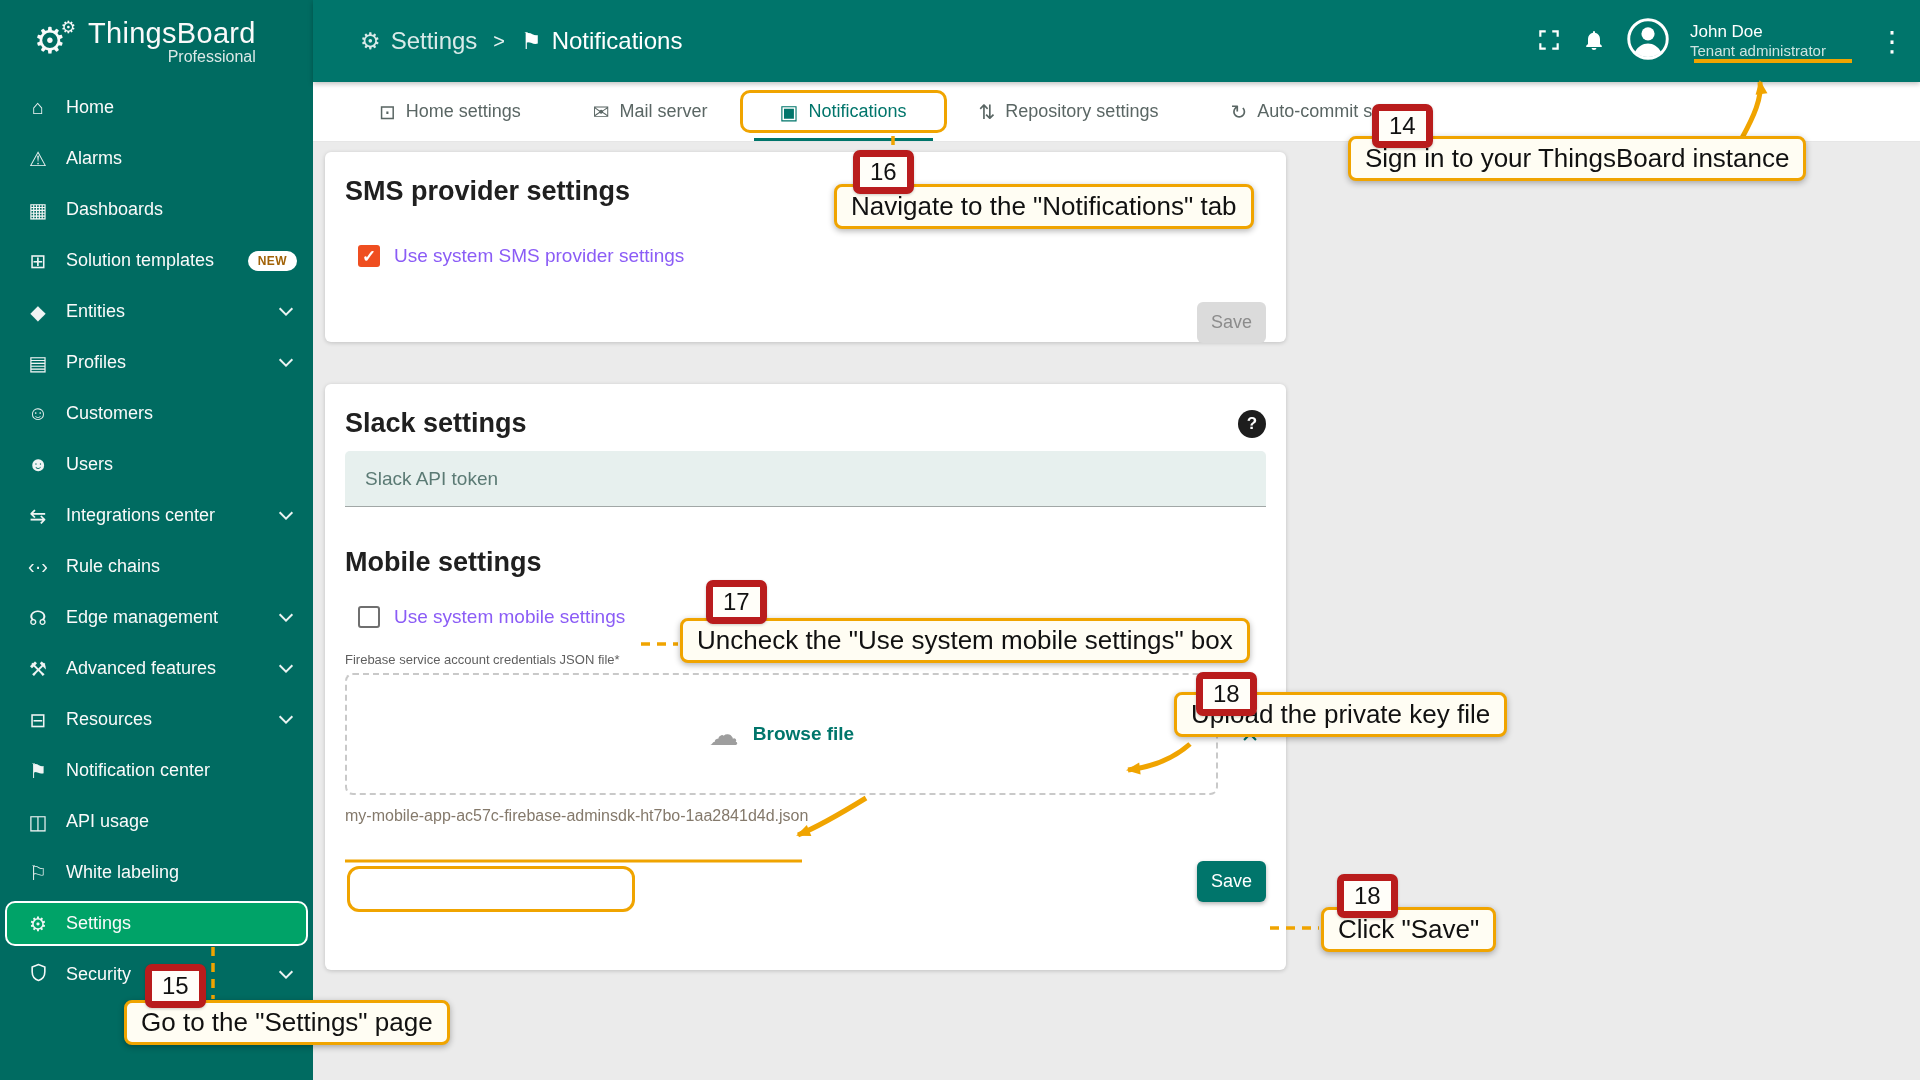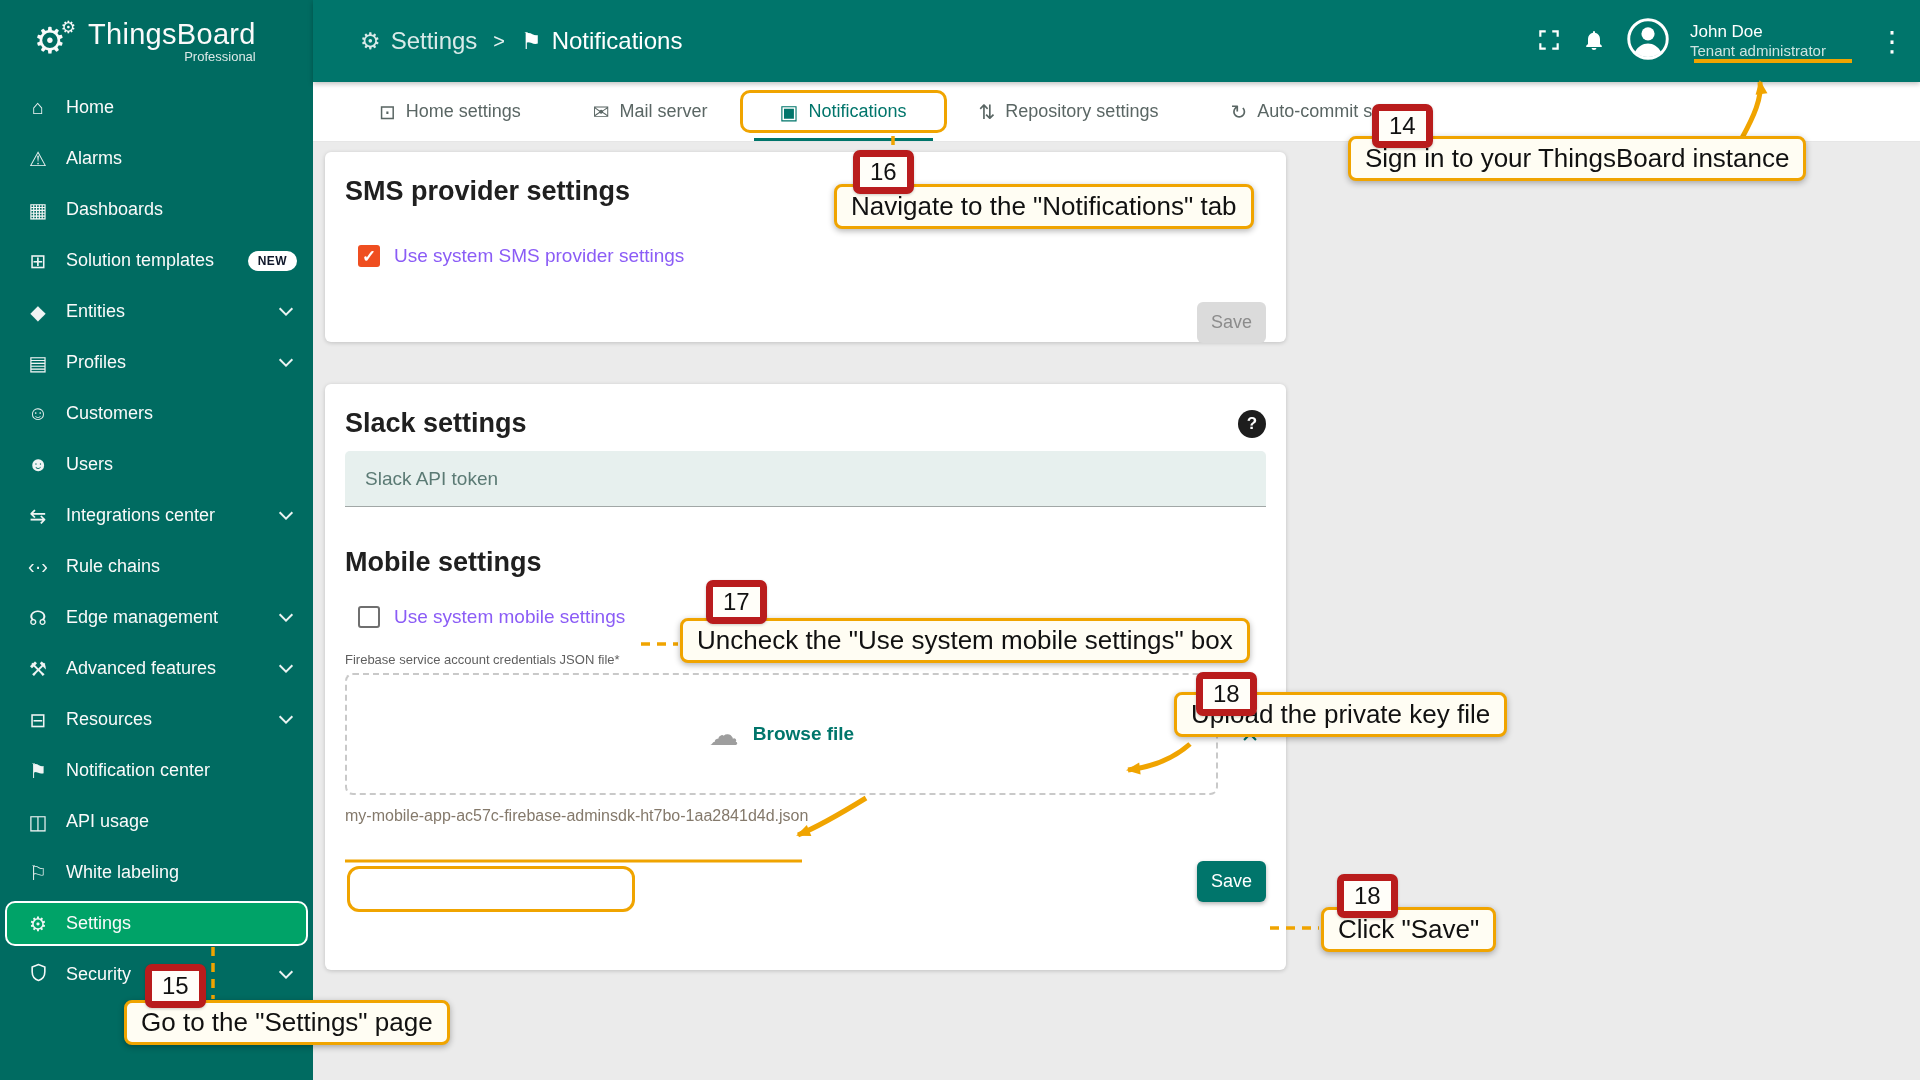--- a/index.html
+++ b/index.html
@@ -7,26 +7,26 @@
   .app { position:relative; width:1920px; height:1080px; display:flex; }
 
   
   .sidebar { width:313px; flex-shrink:0; background:#006B61; color:#FAFAFA; display:flex; flex-direction:column; }
   .logo-area { height:82px; display:flex; align-items:center; gap:10px; padding-left:22px; flex-shrink:0; }
   .logo-mark { position:relative; width:56px; height:52px; display:flex; align-items:center; justify-content:center; }
   .gear-big { font-size:36px; line-height:1; }
   .gear-small { position:absolute; font-size:17px; right:2px; top:2px; }
   .brand-text { display:flex; flex-direction:column; }
   .brand-name { font-size:29px; font-weight:500; letter-spacing:.3px; }
-  .brand-sub { font-size:13px; opacity:.88; text-align:right; margin-top:-2px; }
+  .brand-sub { font-size:16px; opacity:.88; text-align:right; margin-top:-2px; }
   .nav { flex:1; }
   .nav-item { height:51px; display:flex; align-items:center; gap:15px; padding:0 16px 0 25px; font-size:18px; cursor:pointer; }
   .nav-item .nav-icon { width:26px; text-align:center; font-size:20px; flex-shrink:0; opacity:.96; }
   .nav-item.selected { background:#00A368; border:2px solid #FFF; border-radius:10px; margin:3px 5px; height:45px; padding-left:18px; }
-  .badge-new { margin-left:auto; background:#FFF; color:#0f172a; font-size:12px; font-weight:bold; padding:3px 10px; border-radius:11px; letter-spacing:.4px; }
+  .badge-new { margin-left:auto; background:#FFF; color:#a16207; font-size:12px; font-weight:bold; padding:3px 10px; border-radius:11px; letter-spacing:.4px; }
   .chevron { margin-left:auto; width:10px; height:10px; border-right:2.5px solid rgba(255,255,255,.92); border-bottom:2.5px solid rgba(255,255,255,.92); transform:rotate(45deg); margin-top:-5px; margin-right:6px; flex-shrink:0; }
 
   
   .main { flex:1; display:flex; flex-direction:column; }
   .topbar { height:82px; background:#00756B; color:#FFF; display:flex; align-items:center; padding:0 14px 0 47px; box-shadow:0 2px 5px rgba(0,0,0,.25); z-index:5; }
   .breadcrumb { display:flex; align-items:center; gap:12px; font-size:24px; }
   .crumb { display:flex; align-items:center; gap:10px; }
   .crumb.dim { opacity:.85; }
   .crumb-icon { font-size:23px; }
   .crumb-sep { font-size:20px; opacity:.9; margin:0 4px; }

